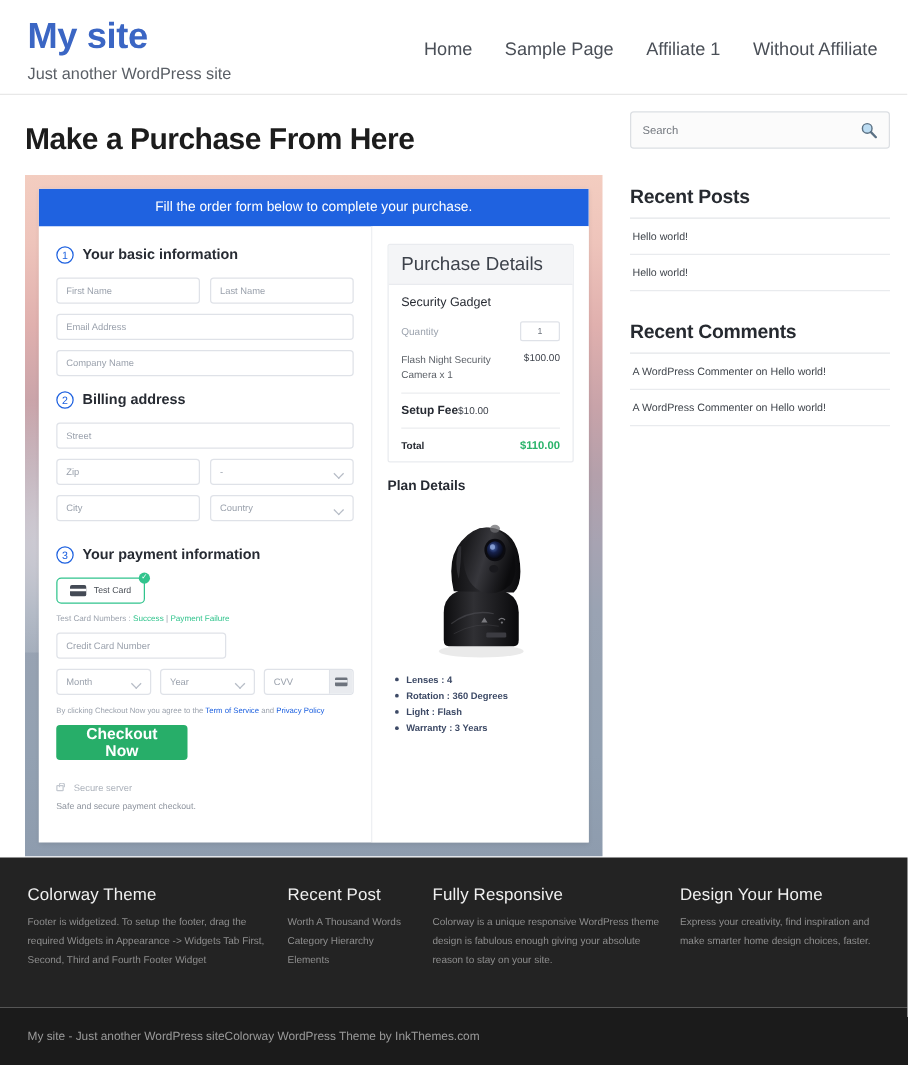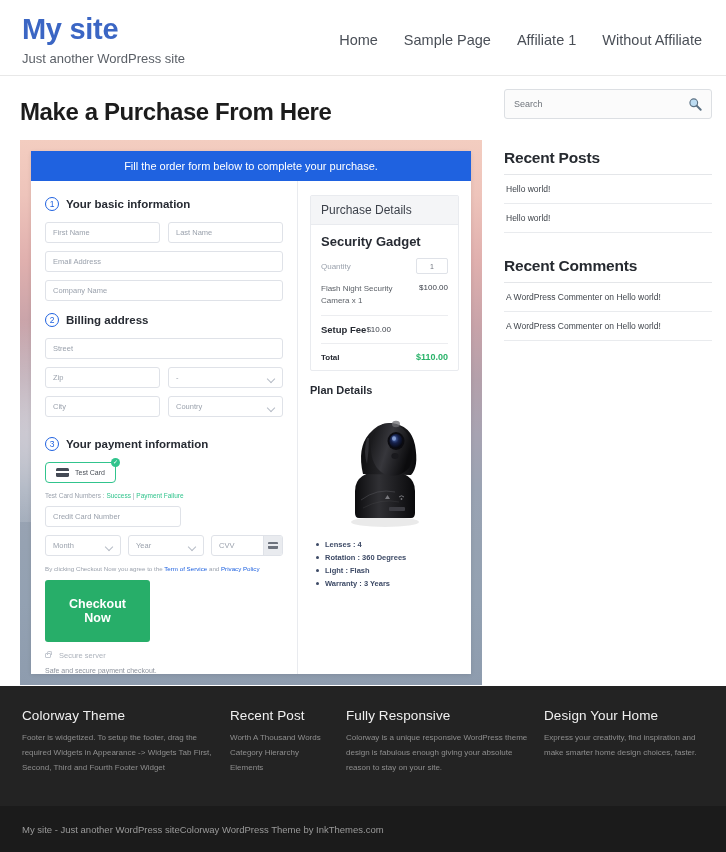--- a/index.html
+++ b/index.html
@@ -238,25 +238,25 @@
   }
   .terms a { color: #1f62e0; text-decoration: none; }
 
   .checkout-btn {
     background: #27ae69;
     color: #fff;
     border: none;
     border-radius: 3px;
     font-size: 12.5px;
     font-weight: bold;
-    padding: 17px 14px;
+    padding: 0 14px;
     width: 105px;
     cursor: pointer;
     font-family: inherit;
-    margin-bottom: 9px;
+    margin-bottom: 18px;
   }
   .secure-line {
     display: flex; align-items: center; gap: 8px;
     font-size: 7.5px; color: #adb3bc; margin-bottom: 7px;
   }
   .lock {
     width: 6px; height: 5px;
     border: 1px solid #c3c8d0;
     border-radius: 1px;
     position: relative;
@@ -270,26 +270,26 @@
     border-bottom: none;
     border-radius: 2px 2px 0 0;
   }
   .safe-note { font-size: 7px; color: #8d939d; }
 
   
   .pd-box { border: 1px solid #e9ebef; border-radius: 2px; }
   .pd-head {
     background: #f4f5f7;
     padding: 7px 10px;
-    font-size: 12px;
+    font-size: 15px;
     color: #3d424b;
     border-bottom: 1px solid #e9ebef;
   }
   .pd-body { padding: 9px 10px 8px 10px; }
-  .pd-product { font-size: 13px; font-weight: bold; color: #272b33; margin-bottom: 9px; }
+  .pd-product { font-size: 10px; font-weight: normal; color: #272b33; margin-bottom: 9px; }
   .pd-qty-row {
     display: flex; align-items: center; justify-content: space-between;
     margin-bottom: 9px;
   }
   .pd-qty-label { font-size: 8px; color: #9ba2ad; }
   .qty-input {
     width: 32px; height: 16px;
     border: 1px solid #dfe2e8; border-radius: 2px;
     font-size: 7px; color: #6d737d; text-align: center; line-height: 15px;
   }

